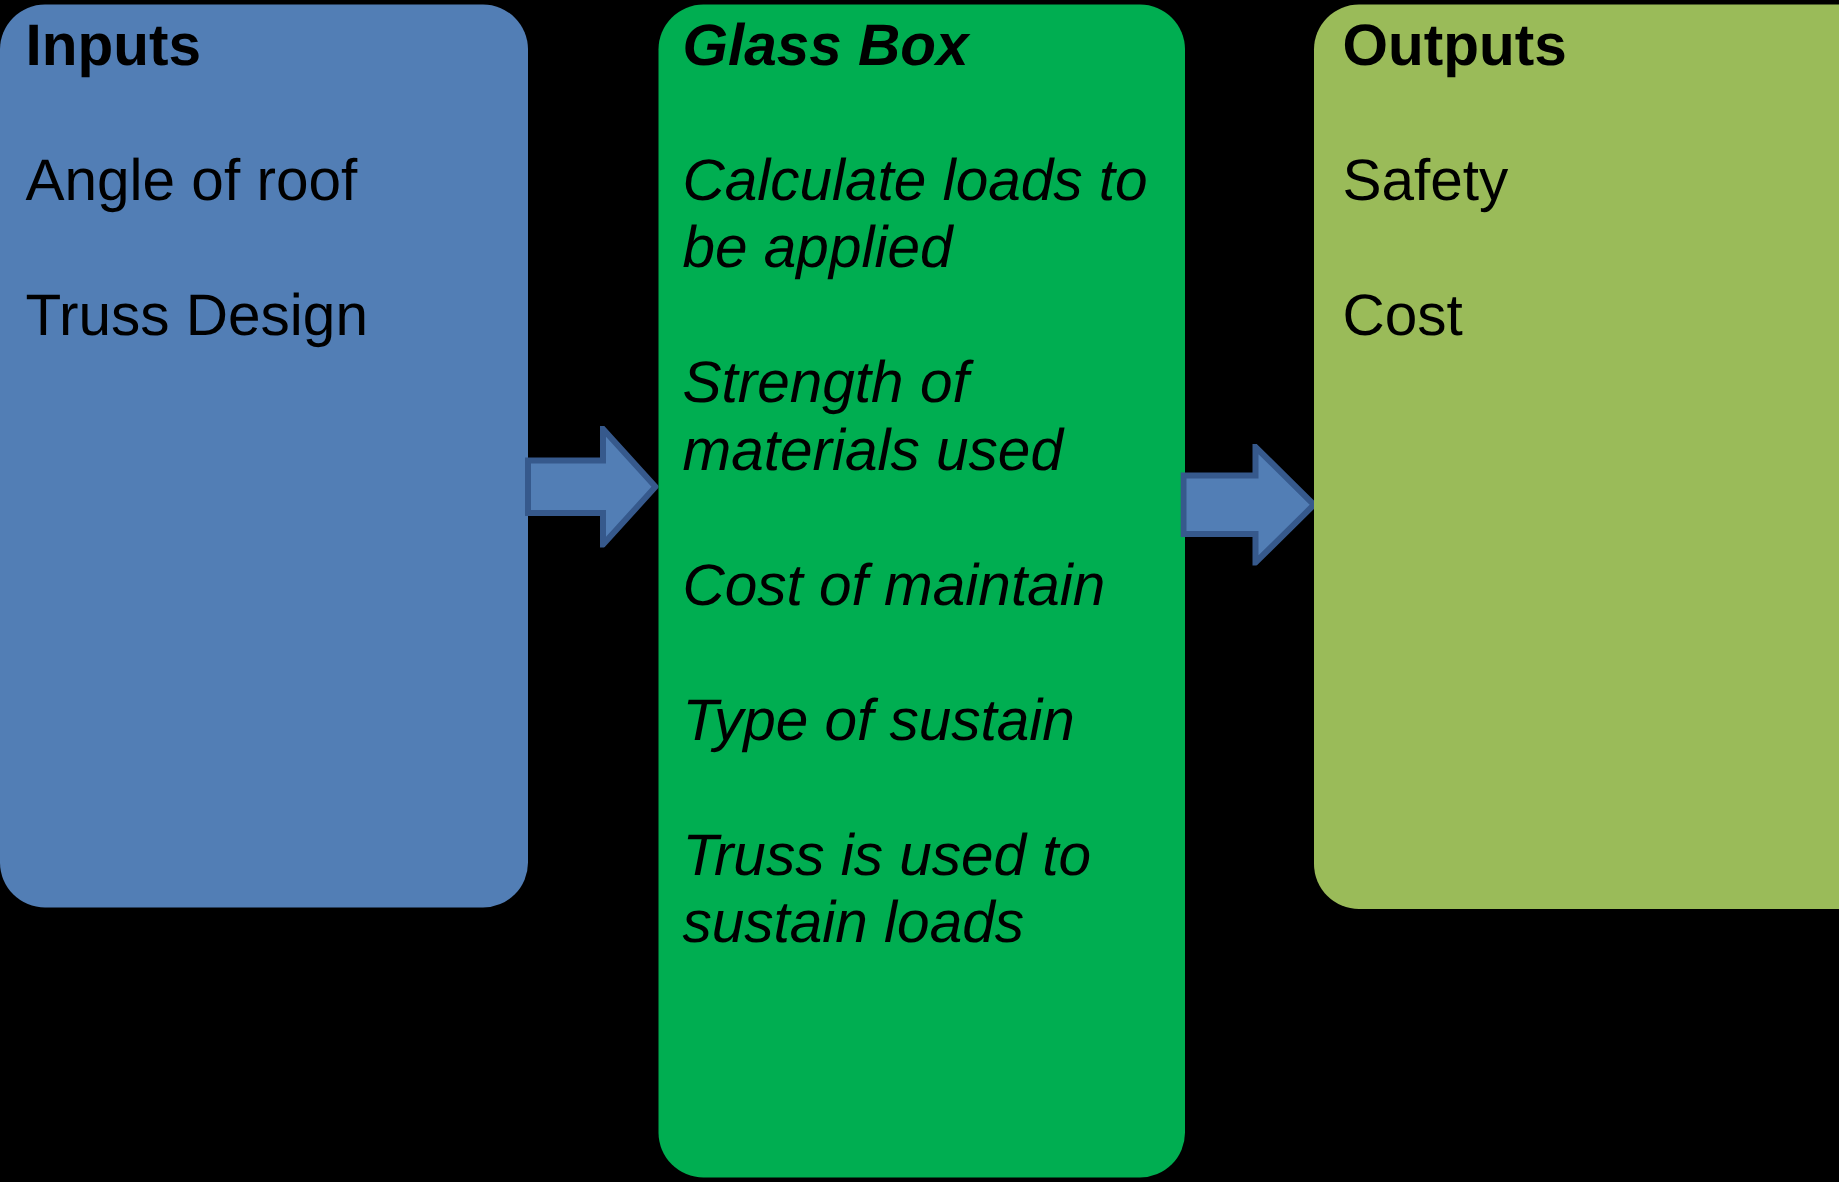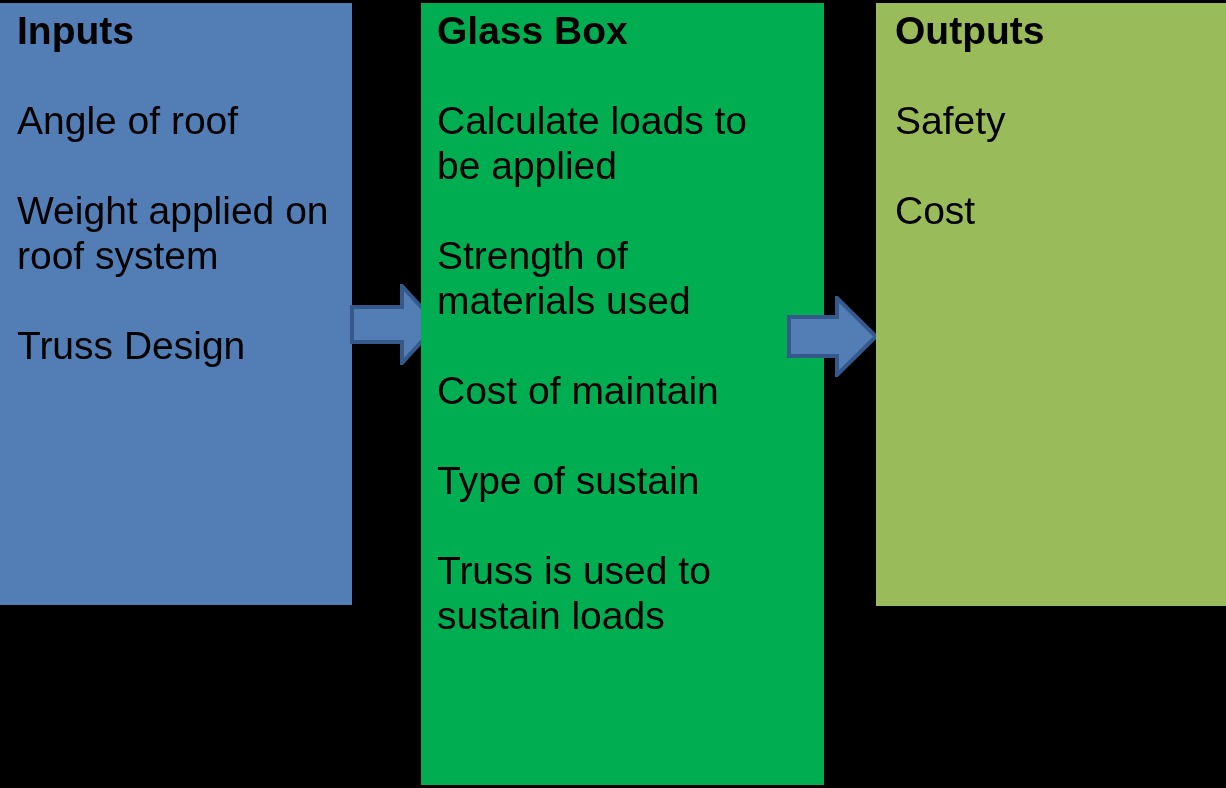--- a/index.html
+++ b/index.html
@@ -16,50 +16,49 @@
     font-family: "Liberation Sans", sans-serif;
     color: #000000;
   }
   .box {
     position: absolute;
     top: 3px;
     box-sizing: border-box;
     padding: 5px 8px 16px 17px;
     font-size: 39px;
     line-height: 45px;
+    border-radius: 30px;
   }
   .box-title {
     margin: 0 0 45px 0;
     font-weight: bold;
     white-space: pre-line;
   }
   .box-item {
     margin: 0 0 45px 0;
     white-space: pre-line;
   }
   .box-inputs  { left: 0px;   width: 352px; height: 602px; background: #527EB5; }
-  .box-glass   { left: 421px; width: 403px; height: 782px; background: #00AE51; padding-left: 16px; }
+  .box-glass   { left: 439px; width: 351px; height: 782px; background: #00AE51; padding-left: 16px; font-style: italic; }
   .box-outputs { left: 876px; width: 419px; height: 603px; background: #9ABB59; padding-left: 19px; }
   .arrow {
     position: absolute;
     display: block;
   }
   .arrow-1 { left: 350px; top: 284px; width: 89px; height: 81px; }
   .arrow-2 { left: 787px; top: 296px; width: 91px; height: 81px; }
 </style>
 </head>
 <body>
 
 <div class="stage">
 
   <div class="box box-inputs" style="background: rgb(82, 126, 181);">
     <p class="box-title">Inputs</p>
     <p class="box-item">Angle of roof</p>
-    <p class="box-item">Weight applied on
-roof system</p>
     <p class="box-item">Truss Design</p>
   </div>
 
   <svg class="arrow arrow-1" viewBox="0 0 89 81" preserveAspectRatio="none" aria-hidden="true">
     <polygon class="arrow-shape" points="2,23 52,23 52,2 87,40.5 52,79 52,58 2,58" stroke-width="4" stroke-linejoin="miter" fill="#527EB5" stroke="#36598C"></polygon>
   </svg>
 
   <div class="box box-glass" style="background: rgb(0, 174, 81);">
     <p class="box-title">Glass Box</p>
     <p class="box-item">Calculate loads to

